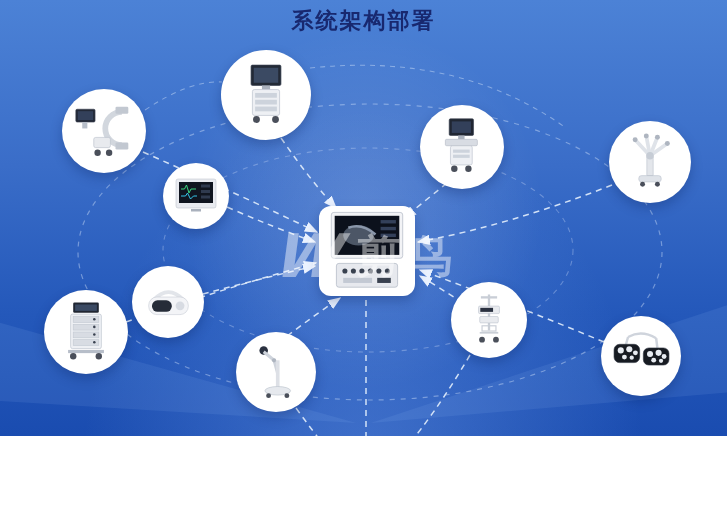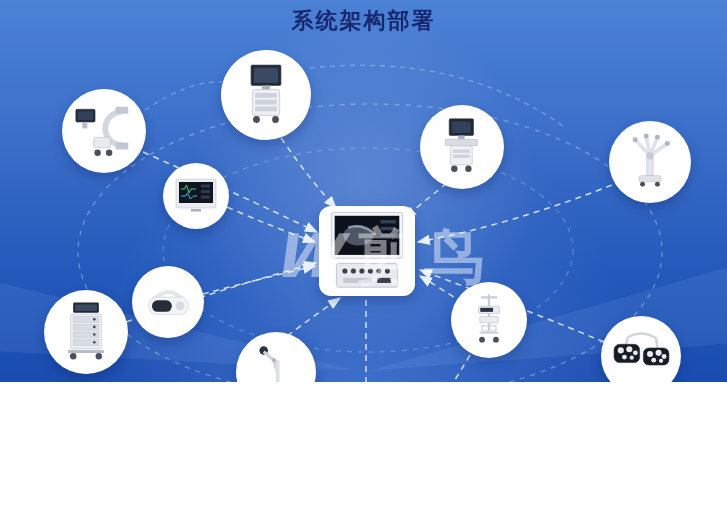--- a/index.html
+++ b/index.html
@@ -1,19 +1,19 @@
 <!DOCTYPE html>
 <html><head>
 <meta charset="utf-8">
 <style>
   html,body{margin:0;padding:0;}
   body{font-family:"DejaVu Sans","Liberation Sans",sans-serif;}
   #stage{
     position:relative;
-    width:727px;height:382px;
+    width:727px;height:436px;
     overflow:hidden;
     background:
       radial-gradient(circle at 50% 48%, rgba(255,255,255,0.16), rgba(255,255,255,0) 42%),
       linear-gradient(180deg,#4c82d6 0%,#3a6dc8 38%,#2458ba 72%,#1a4cb0 100%);
   }
   .ray{position:absolute;inset:0;pointer-events:none;}
   .ray-left{background:rgba(170,205,255,0.10);clip-path:polygon(0% 74%, 0% 92%, 49% 97%);}
   .ray-right{background:rgba(170,205,255,0.10);clip-path:polygon(100% 70%, 100% 90%, 51% 97%);}
   .bottom-glow{position:absolute;inset:0;pointer-events:none;
     background:radial-gradient(ellipse at 50% 112%, rgba(140,185,255,0.35), rgba(140,185,255,0) 55%);}
@@ -30,21 +30,21 @@
   }
   .node-rect{border-radius:12px;}
   .node-plain{background:transparent;box-shadow:none;border-radius:0;}
   .node svg{display:block;}
   #watermark{
     position:absolute;left:278px;top:226px;z-index:3;
     display:flex;align-items:center;gap:12px;
     color:rgba(255,255,255,0.45);font-weight:bold;pointer-events:none;
   }
   #watermark .wm-logo{font-size:60px;font-style:italic;transform:skewX(-10deg);line-height:1;}
-  #watermark .wm-text{font-size:60px;letter-spacing:8px;line-height:1;}
+  #watermark .wm-text{font-size:44px;letter-spacing:8px;line-height:1;}
 </style>
 </head>
 <body>
 
 <div id="stage">
 
   <div class="ray ray-left"></div>
   <div class="ray ray-right"></div>
   <div class="bottom-glow"></div>
 

